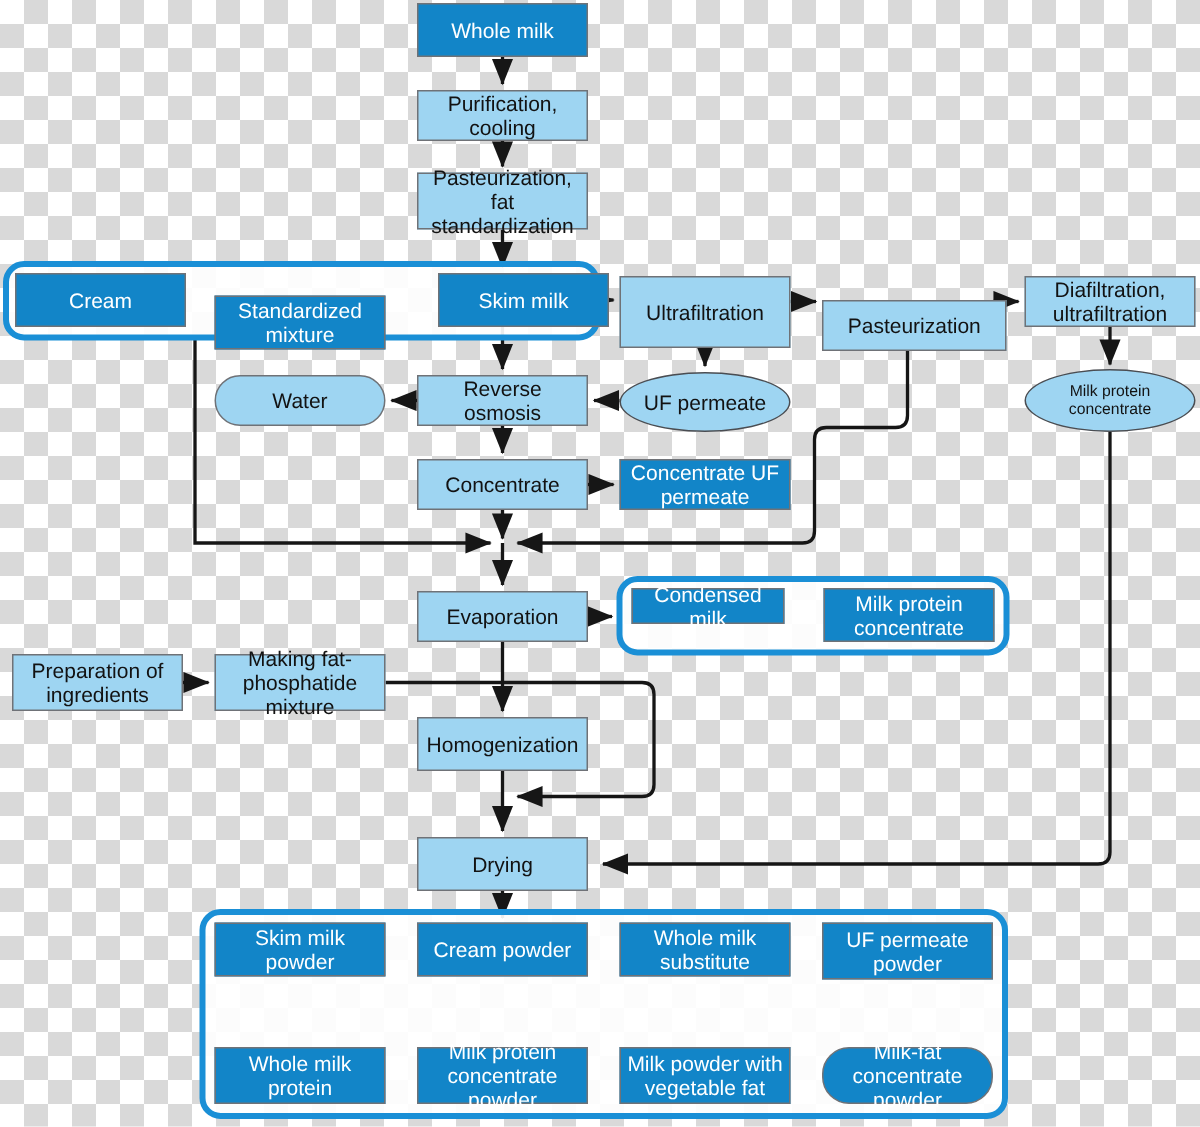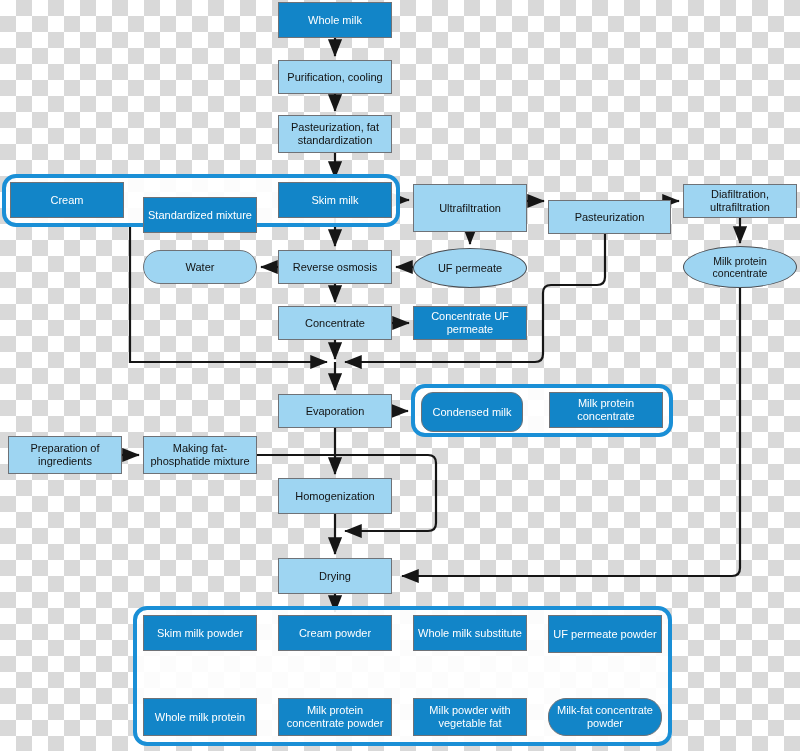--- a/index.html
+++ b/index.html
@@ -15,21 +15,21 @@
     position:relative;overflow:hidden;
   }
   #stage{position:absolute;left:0;top:0;width:800px;height:751px;}
   svg#wires{position:absolute;left:0;top:0;width:800px;height:751px;pointer-events:none;}
 
   .node{
     position:absolute;box-sizing:border-box;
     display:flex;align-items:center;justify-content:center;
     text-align:center;line-height:1.15;
     border:1px solid #6f7277;
-    font-size:11px;
+    font-size:14px;
     padding:2px 4px;
     z-index:3;
   }
   .node.light{background:#9ed5f2;color:#121212;}
   .node.dark{background:#1285c8;color:#ffffff;}
   .node.ellipse{
     border-radius:50%;
     background:#9ed5f2;color:#121212;border:1px solid #4a4d52;
   }
   .group{
@@ -91,21 +91,21 @@
   <div class="node light" style="left:278px;top:115px;width:114px;height:38px;">
       <span>Pasteurization, fat standardization</span>
     </div>
 
   <div class="node dark" style="left:10px;top:182px;width:114px;height:36px;">
       <span>Cream</span>
     </div>
   <div class="node dark" style="left:143px;top:182px;width:114px;height:36px;margin-top:15px;">
       <span>Standardized mixture</span>
     </div>
-  <div class="node dark" style="left:278px;top:182px;width:114px;height:36px;">
+  <div class="node dark" style="left:292px;top:182px;width:114px;height:36px;">
       <span>Skim milk</span>
     </div>
   <div class="node light" style="left:413px;top:184px;width:114px;height:48px;">
       <span>Ultrafiltration</span>
     </div>
   <div class="node light" style="left:548px;top:200px;width:123px;height:34px;">
       <span>Pasteurization</span>
     </div>
   <div class="node light" style="left:683px;top:184px;width:114px;height:34px;">
       <span>Diafiltration, ultrafiltration</span>
@@ -127,21 +127,21 @@
   <div class="node light" style="left:278px;top:306px;width:114px;height:34px;">
       <span>Concentrate</span>
     </div>
   <div class="node dark" style="left:413px;top:306px;width:114px;height:34px;">
       <span>Concentrate UF permeate</span>
     </div>
 
   <div class="node light" style="left:278px;top:394px;width:114px;height:34px;">
       <span>Evaporation</span>
     </div>
-  <div class="node dark" style="left:421px;top:392px;width:102px;height:40px;border-radius:12px;">
+  <div class="node dark" style="left:421px;top:392px;width:102px;height:24px;">
       <span>Condensed milk</span>
     </div>
   <div class="node dark" style="left:549px;top:392px;width:114px;height:36px;">
       <span>Milk protein concentrate</span>
     </div>
 
   <div class="node light" style="left:8px;top:436px;width:114px;height:38px;">
       <span>Preparation of ingredients</span>
     </div>
   <div class="node light" style="left:143px;top:436px;width:114px;height:38px;">

